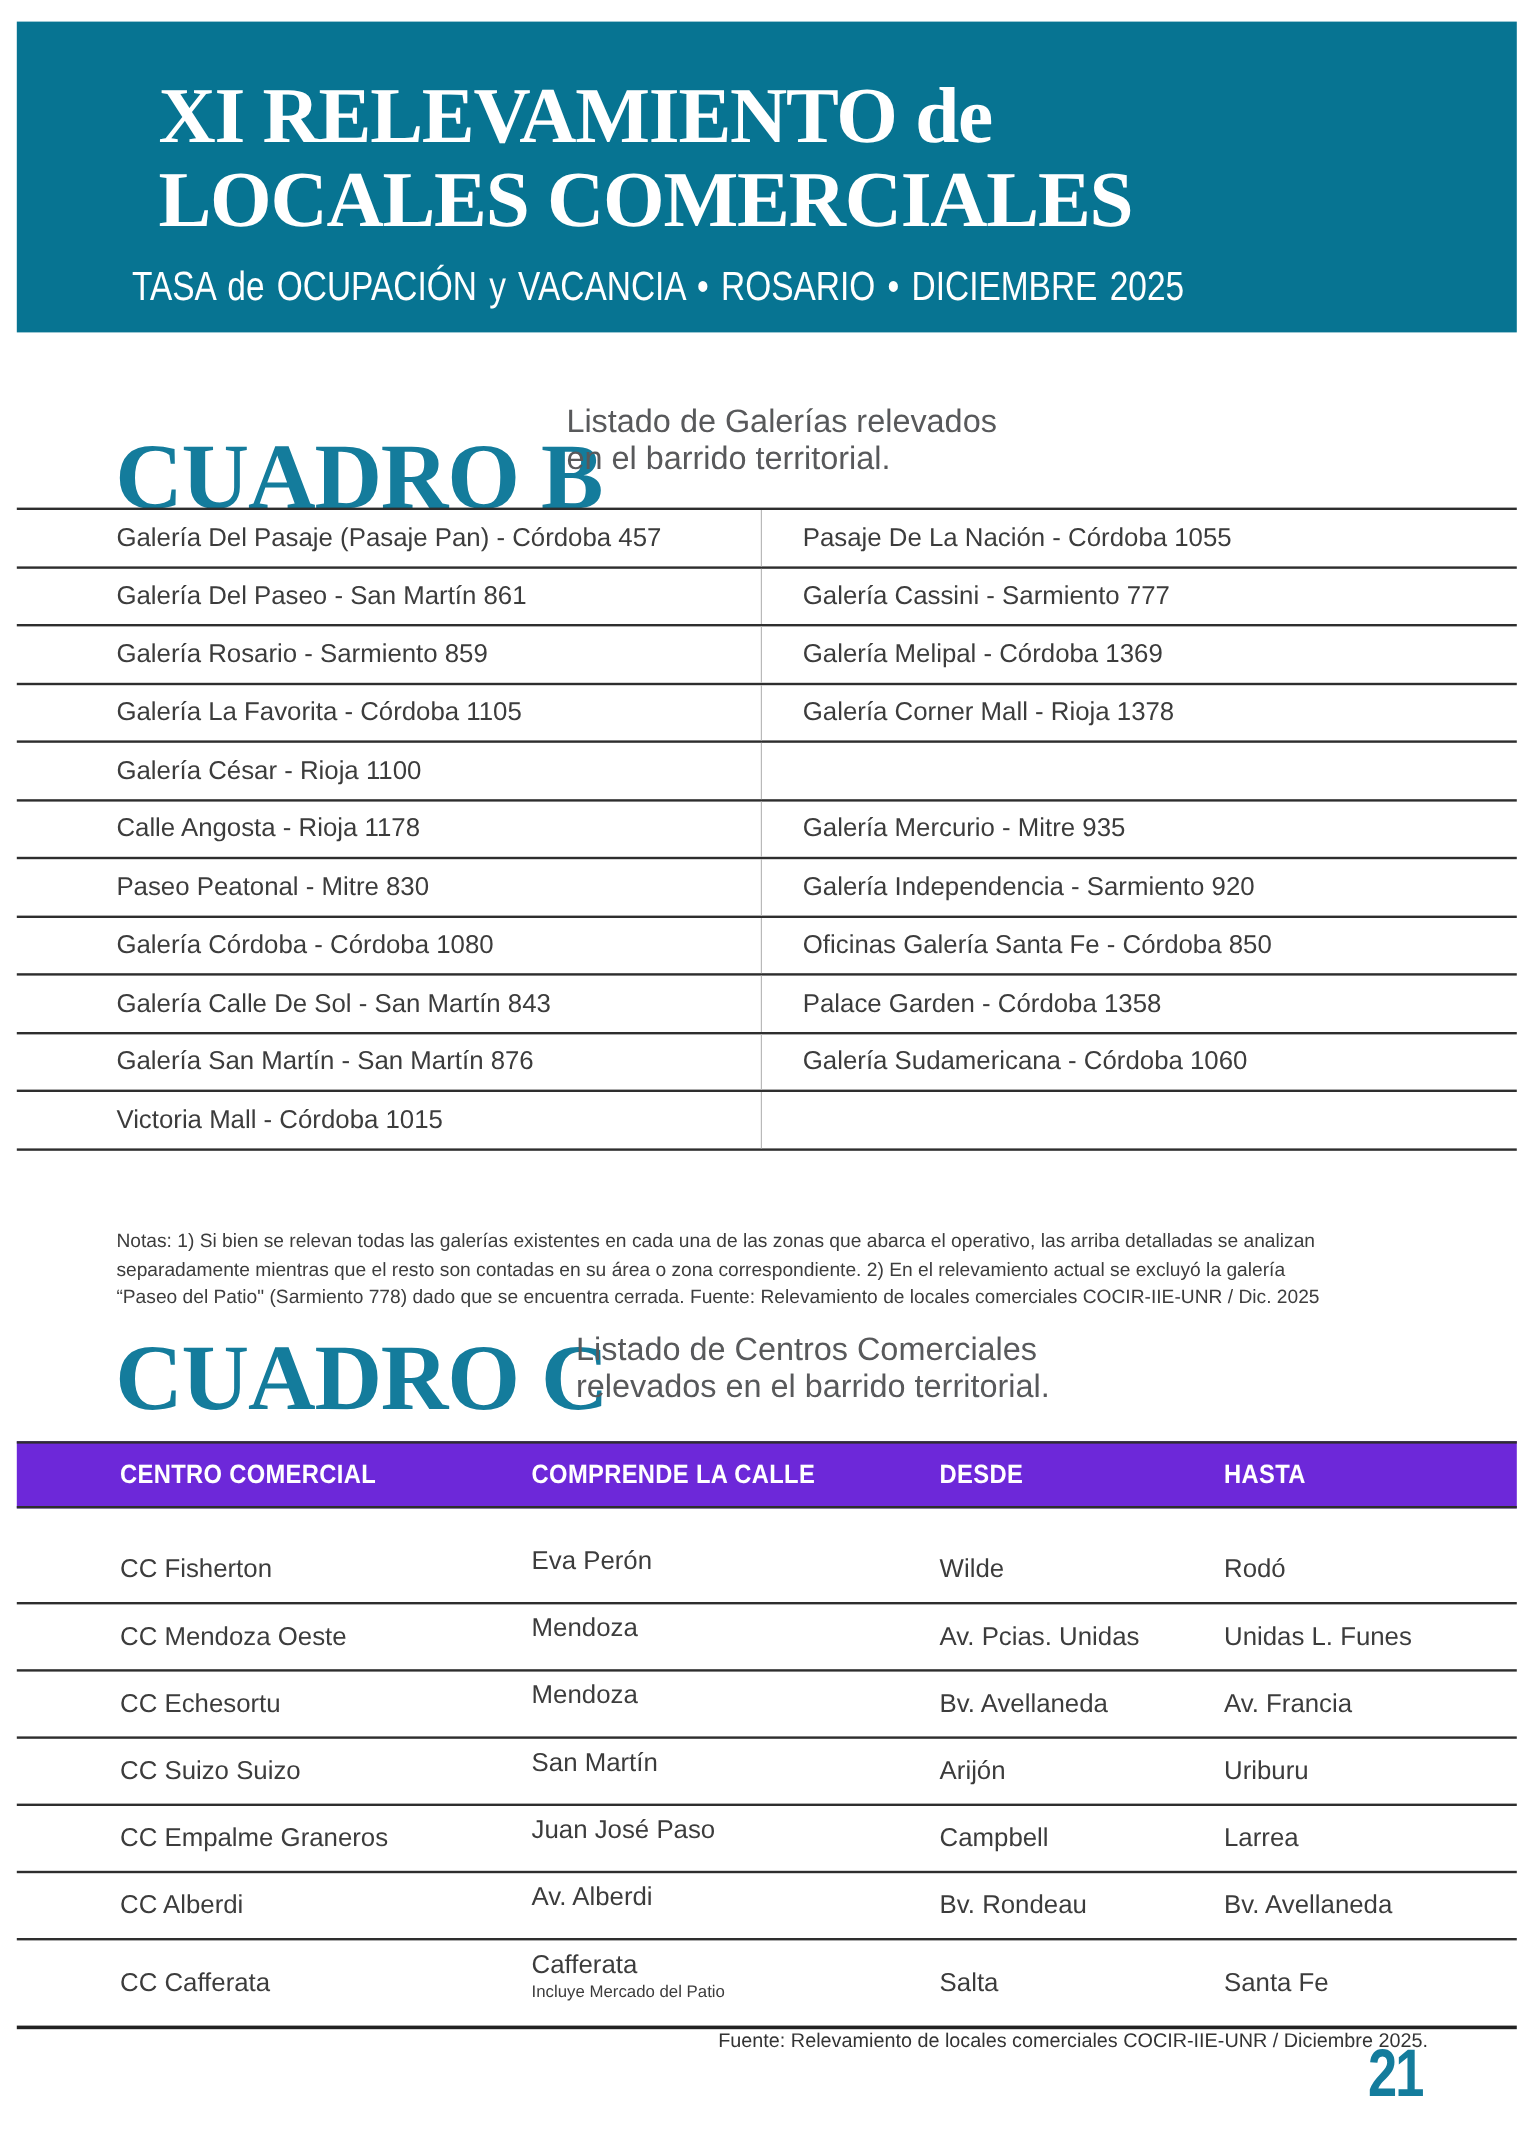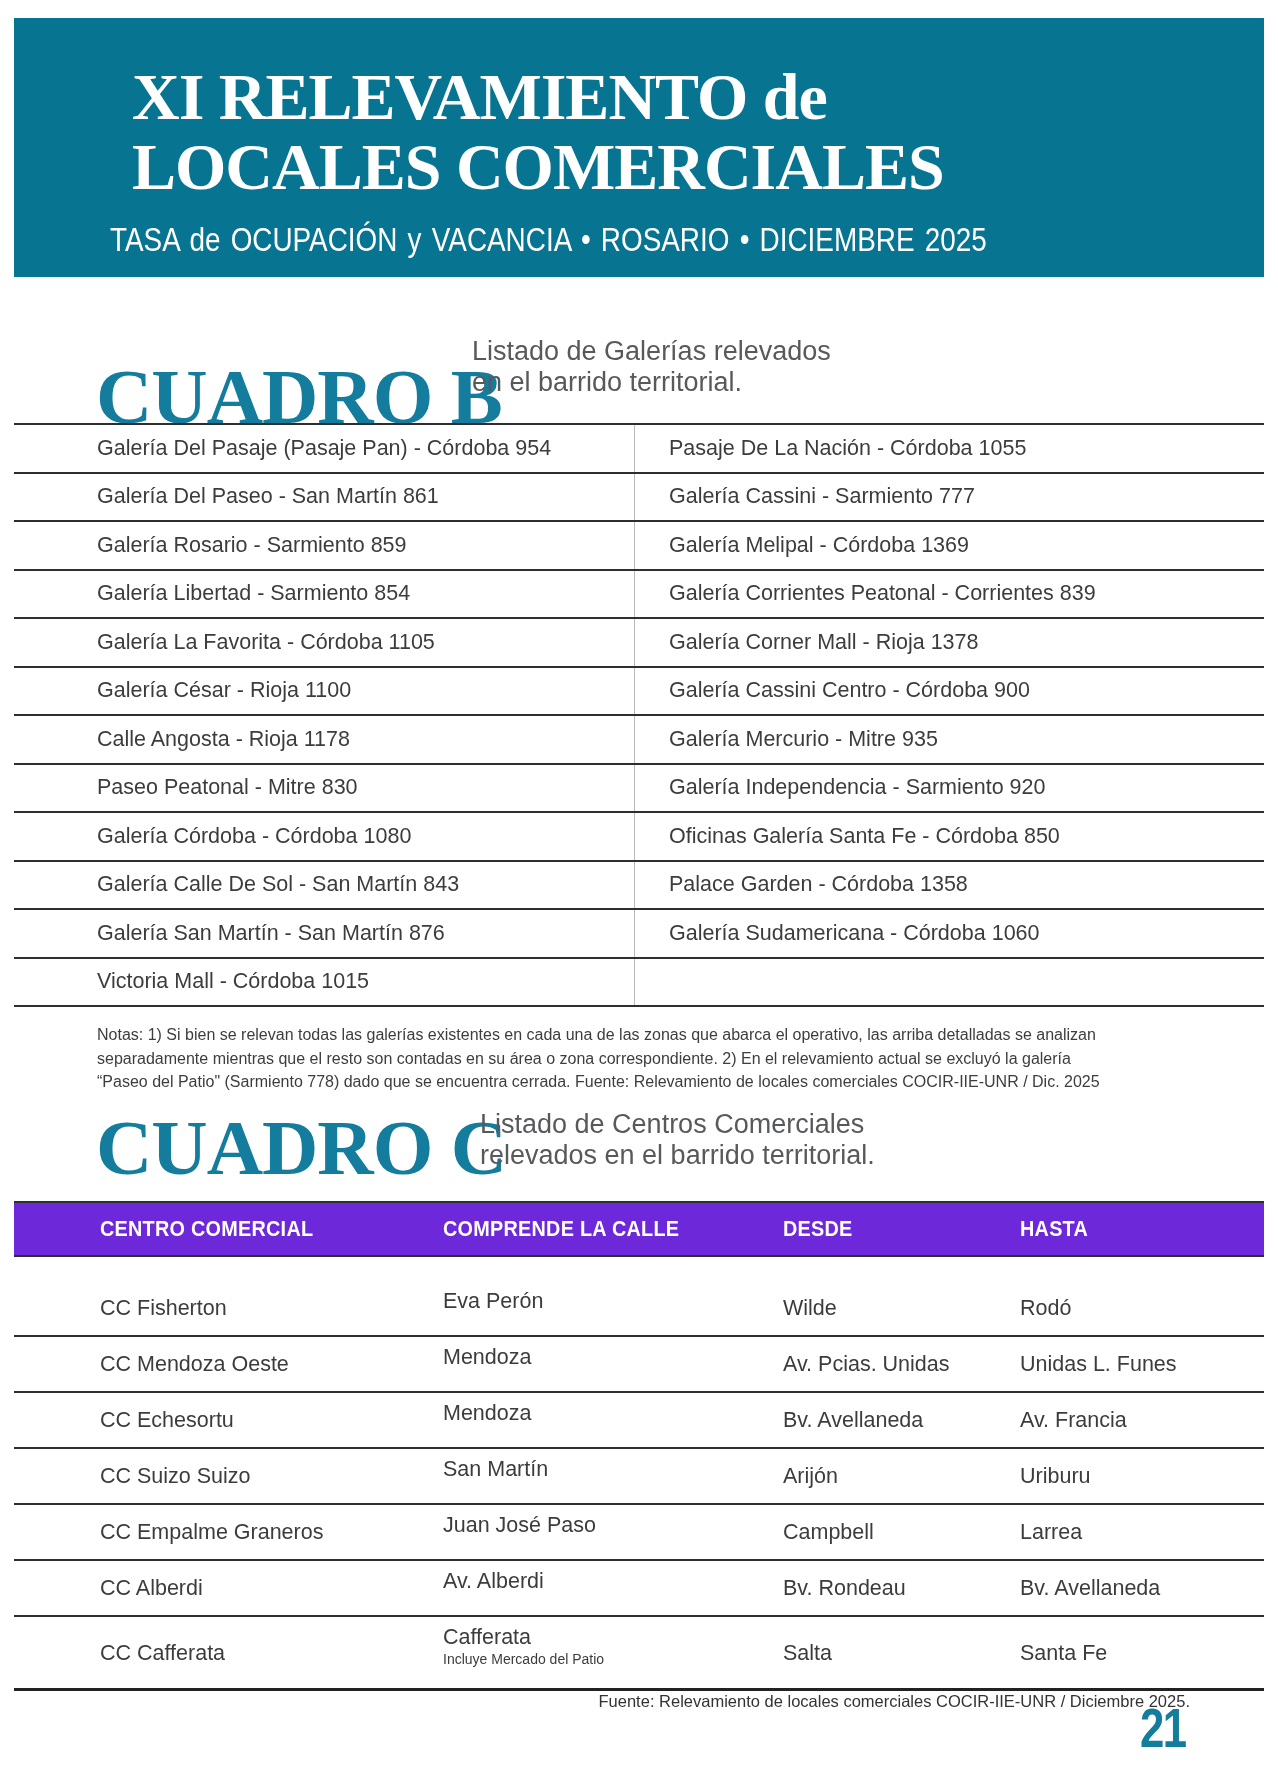--- a/index.html
+++ b/index.html
@@ -106,21 +106,21 @@
 
   <div class="cuadro-title" id="cuadroB-title">CUADRO B</div>
   <div class="cuadro-desc" id="cuadroB-desc">
     <div>Listado de Galerías relevados</div>
     <div>en el barrido territorial.</div>
   </div>
 
   <div class="tableB">
     <div class="b-row">
       <div class="b-left">
-          <span class="b-cell-text">Galería Del Pasaje (Pasaje Pan) - Córdoba 954</span>
+          <span class="b-cell-text">Galería Del Pasaje (Pasaje Pan) - Córdoba 457</span>
         </div>
       <div class="b-right">
           <span class="b-cell-text">Pasaje De La Nación - Córdoba 1055</span>
         </div>
     </div>
     <div class="b-row">
       <div class="b-left">
           <span class="b-cell-text">Galería Del Paseo - San Martín 861</span>
         </div>
       <div class="b-right">
@@ -130,40 +130,29 @@
     <div class="b-row">
       <div class="b-left">
           <span class="b-cell-text">Galería Rosario - Sarmiento 859</span>
         </div>
       <div class="b-right">
           <span class="b-cell-text">Galería Melipal - Córdoba 1369</span>
         </div>
     </div>
     <div class="b-row">
       <div class="b-left">
-          <span class="b-cell-text">Galería Libertad - Sarmiento 854</span>
-        </div>
-      <div class="b-right">
-          <span class="b-cell-text">Galería Corrientes Peatonal - Corrientes 839</span>
-        </div>
-    </div>
-    <div class="b-row">
-      <div class="b-left">
           <span class="b-cell-text">Galería La Favorita - Córdoba 1105</span>
         </div>
       <div class="b-right">
           <span class="b-cell-text">Galería Corner Mall - Rioja 1378</span>
         </div>
     </div>
     <div class="b-row">
       <div class="b-left">
           <span class="b-cell-text">Galería César - Rioja 1100</span>
-        </div>
-      <div class="b-right">
-          <span class="b-cell-text">Galería Cassini Centro - Córdoba 900</span>
         </div>
     </div>
     <div class="b-row">
       <div class="b-left">
           <span class="b-cell-text">Calle Angosta - Rioja 1178</span>
         </div>
       <div class="b-right">
           <span class="b-cell-text">Galería Mercurio - Mitre 935</span>
         </div>
     </div>

